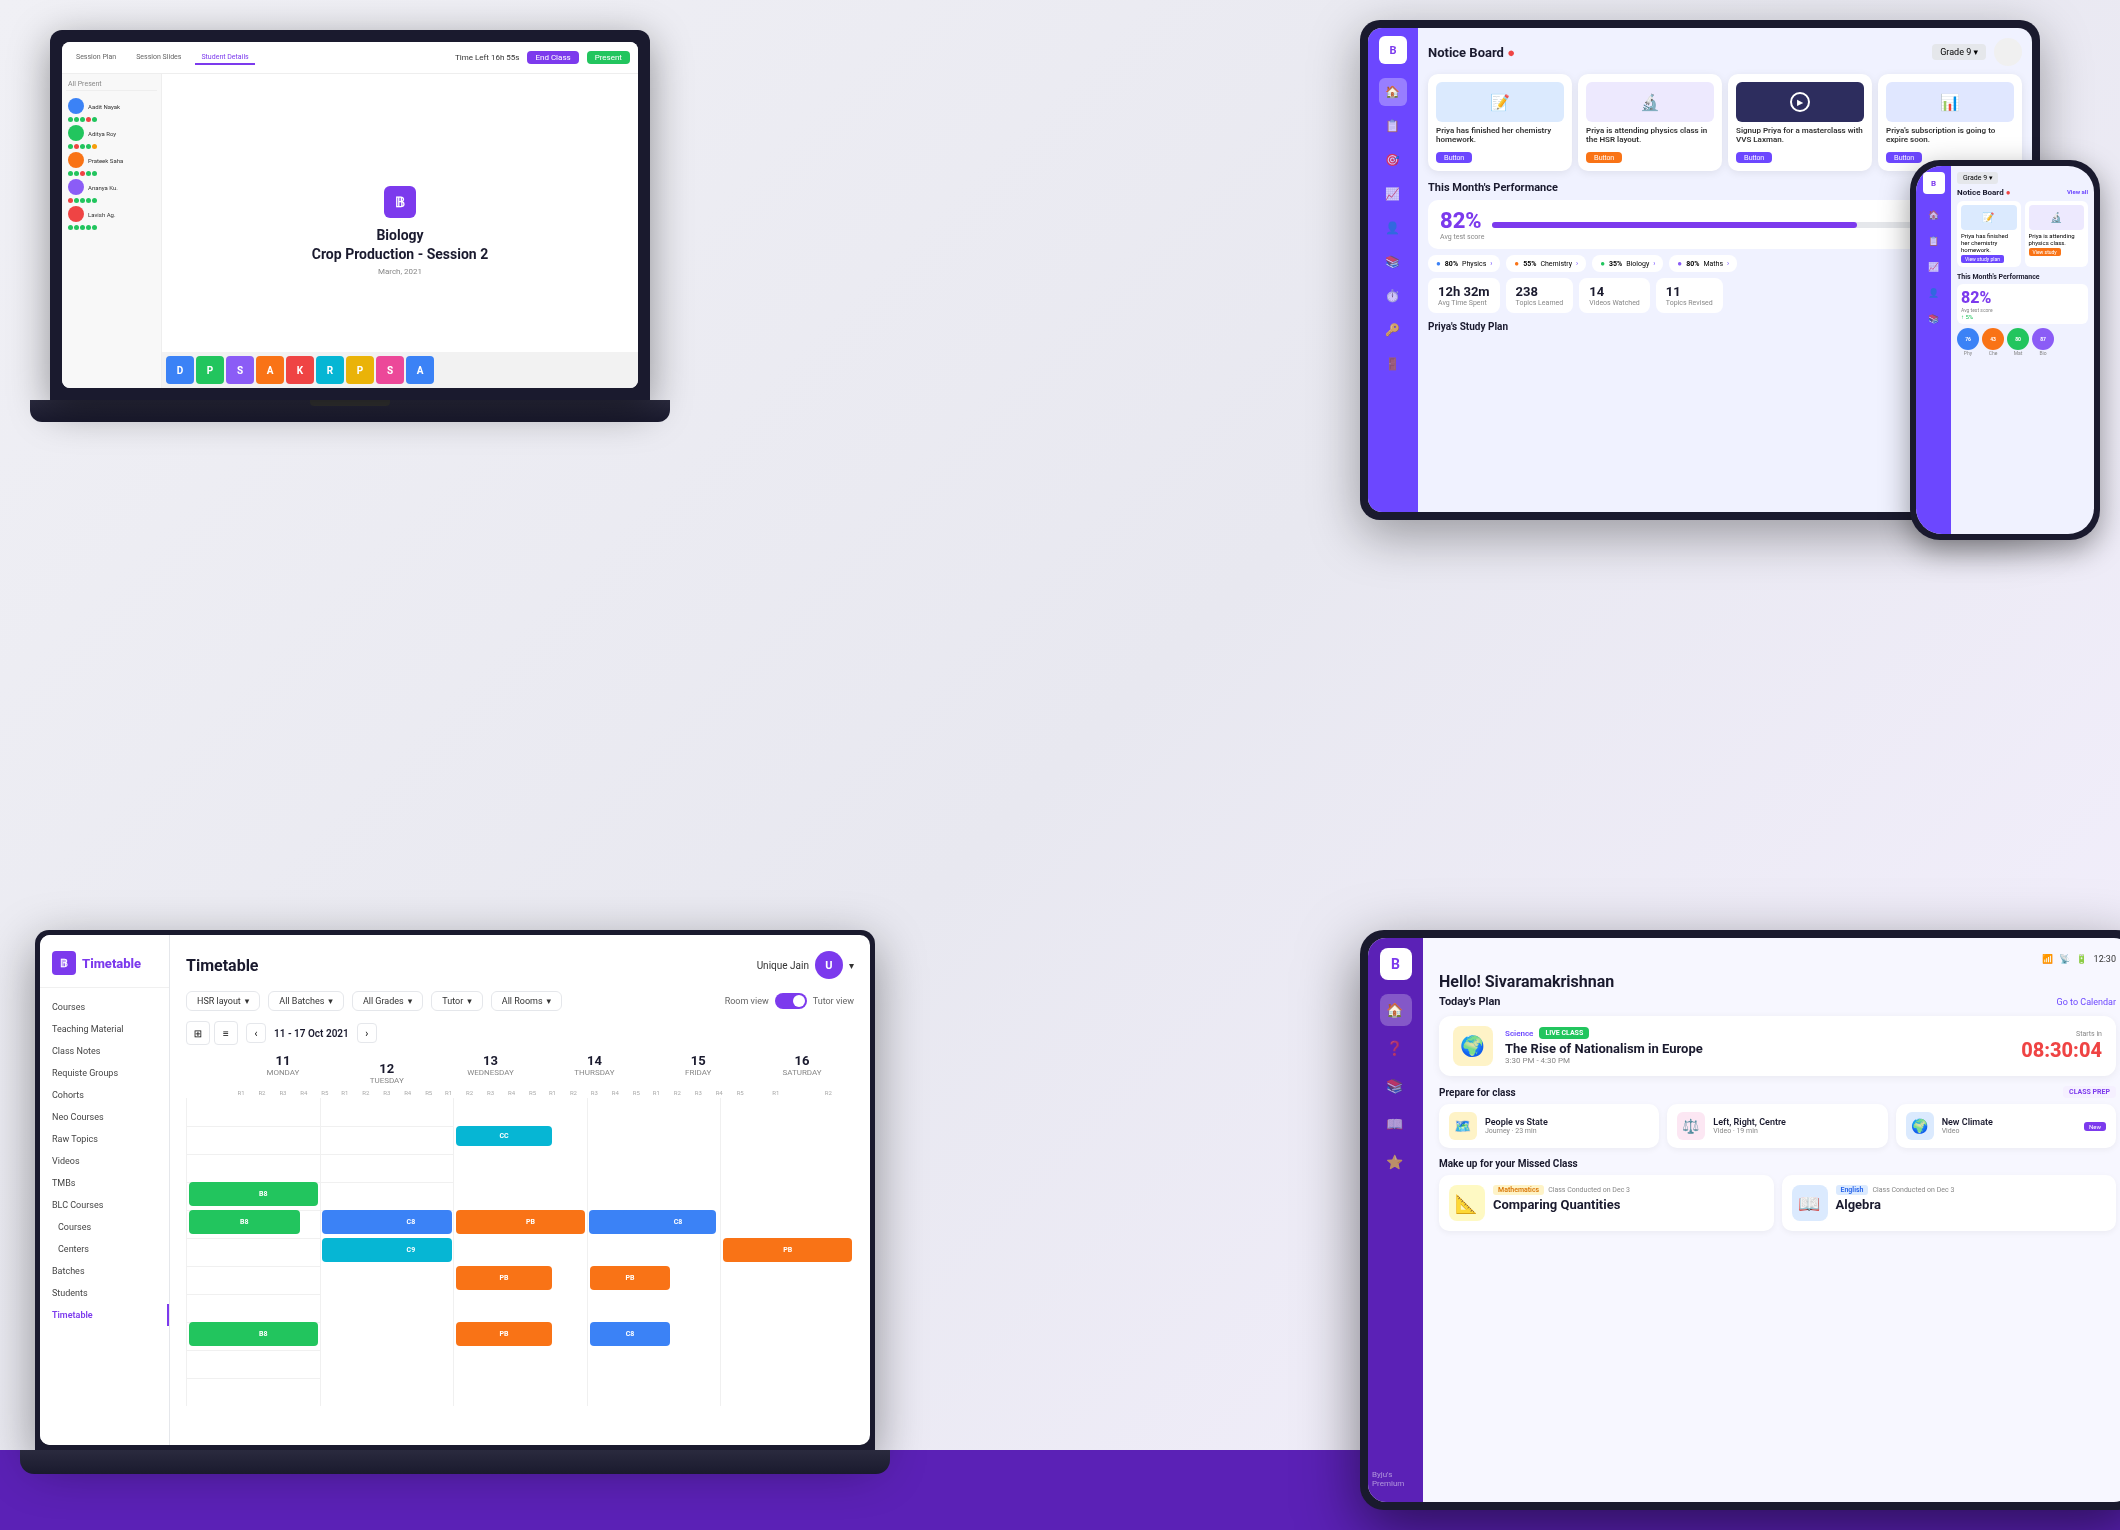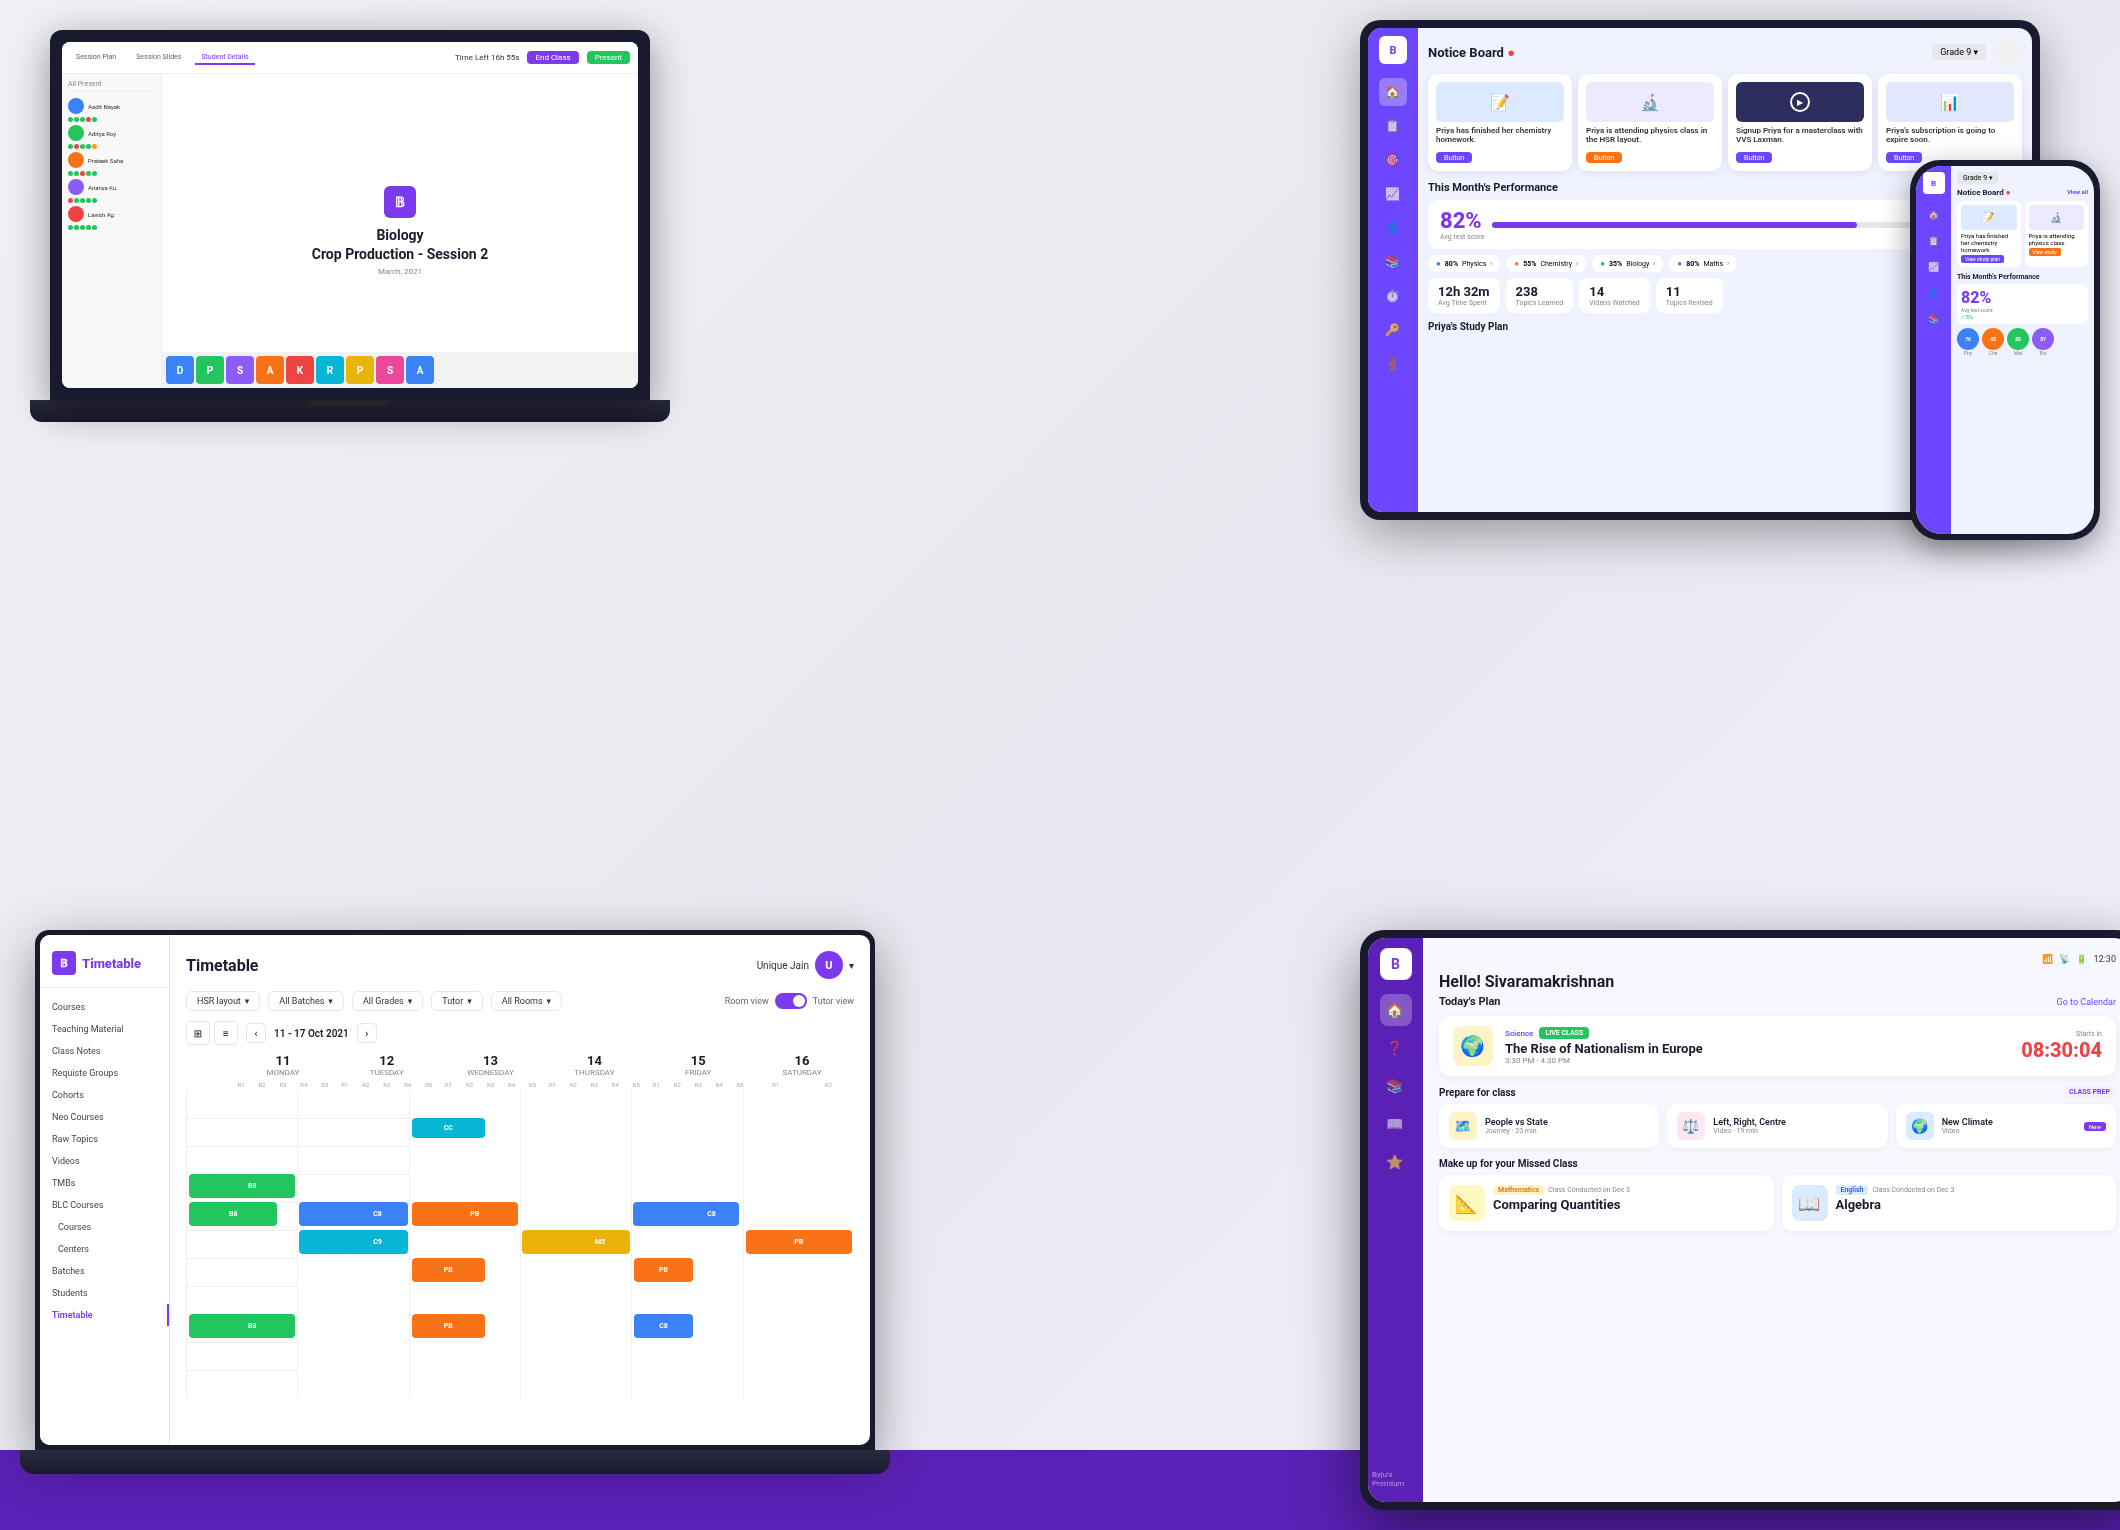--- a/index.html
+++ b/index.html
@@ -1173,21 +1173,21 @@
           <div class="tt-nav-arrow">›</div>
         </div>
 
         <div class="tt-calendar">
 
           <div style="display:flex;margin-left:45px;margin-bottom:4px;">
             <div style="flex:1;min-width:70px;text-align:center;">
               <div class="tt-day-num">11</div>
               <div class="tt-day-name">MONDAY</div>
             </div>
-            <div style="flex:1;min-width:70px;text-align:center;">
+            <div style="flex:1;min-width:70px;text-align:center;margin-top:8px;">
               <div class="tt-day-num">12</div>
               <div class="tt-day-name">TUESDAY</div>
             </div>
             <div style="flex:1;min-width:70px;text-align:center;">
               <div class="tt-day-num">13</div>
               <div class="tt-day-name">WEDNESDAY</div>
             </div>
             <div style="flex:1;min-width:70px;text-align:center;">
               <div class="tt-day-num">14</div>
               <div class="tt-day-name">THURSDAY</div>
@@ -1293,28 +1293,20 @@
 
                 <div style="position:absolute;top:112px;left:2px;right:35px;height:24px;background:#f97316;border-radius:4px;display:flex;align-items:center;justify-content:center;font-size:7px;color:white;font-weight:700;">PB</div>
                 <div style="position:absolute;top:112px;left:22px;right:2px;height:24px;background:#f97316;border-radius:4px;display:flex;align-items:center;justify-content:center;font-size:7px;color:white;font-weight:700;">PB</div>
 
                 <div style="position:absolute;top:168px;left:2px;right:35px;height:24px;background:#f97316;border-radius:4px;display:flex;align-items:center;justify-content:center;font-size:7px;color:white;font-weight:700;">PB</div>
 
                 <div style="position:absolute;top:224px;left:2px;right:35px;height:24px;background:#f97316;border-radius:4px;display:flex;align-items:center;justify-content:center;font-size:7px;color:white;font-weight:700;">PB</div>
               </div>
             </div>
 
-            <div style="flex:1;min-width:70px;position:relative;border-left:1px solid #f0f0f0;">
-              <div style="height:308px;position:relative;">
-
-                <div style="position:absolute;top:140px;left:1px;right:44px;height:24px;background:#eab308;border-radius:4px;display:flex;align-items:center;justify-content:center;font-size:7px;color:white;font-weight:700;">M5</div>
-                <div style="position:absolute;top:140px;left:26px;right:22px;height:24px;background:#eab308;border-radius:4px;display:flex;align-items:center;justify-content:center;font-size:7px;color:white;font-weight:700;">M5</div>
-                <div style="position:absolute;top:140px;left:49px;right:1px;height:24px;background:#eab308;border-radius:4px;display:flex;align-items:center;justify-content:center;font-size:7px;color:white;font-weight:700;">M5</div>
-              </div>
-            </div>
 
             <div style="flex:1;min-width:70px;position:relative;border-left:1px solid #f0f0f0;">
               <div style="height:308px;position:relative;">
 
                 <div style="position:absolute;top:112px;left:1px;right:55px;height:24px;background:#3b82f6;border-radius:4px;display:flex;align-items:center;justify-content:center;font-size:7px;color:white;font-weight:700;">C8</div>
                 <div style="position:absolute;top:112px;left:18px;right:38px;height:24px;background:#3b82f6;border-radius:4px;display:flex;align-items:center;justify-content:center;font-size:7px;color:white;font-weight:700;">C8</div>
                 <div style="position:absolute;top:112px;left:35px;right:21px;height:24px;background:#3b82f6;border-radius:4px;display:flex;align-items:center;justify-content:center;font-size:7px;color:white;font-weight:700;">C8</div>
                 <div style="position:absolute;top:112px;left:52px;right:4px;height:24px;background:#3b82f6;border-radius:4px;display:flex;align-items:center;justify-content:center;font-size:7px;color:white;font-weight:700;">C8</div>
 
                 <div style="position:absolute;top:168px;left:2px;right:50px;height:24px;background:#f97316;border-radius:4px;display:flex;align-items:center;justify-content:center;font-size:7px;color:white;font-weight:700;">PB</div>

